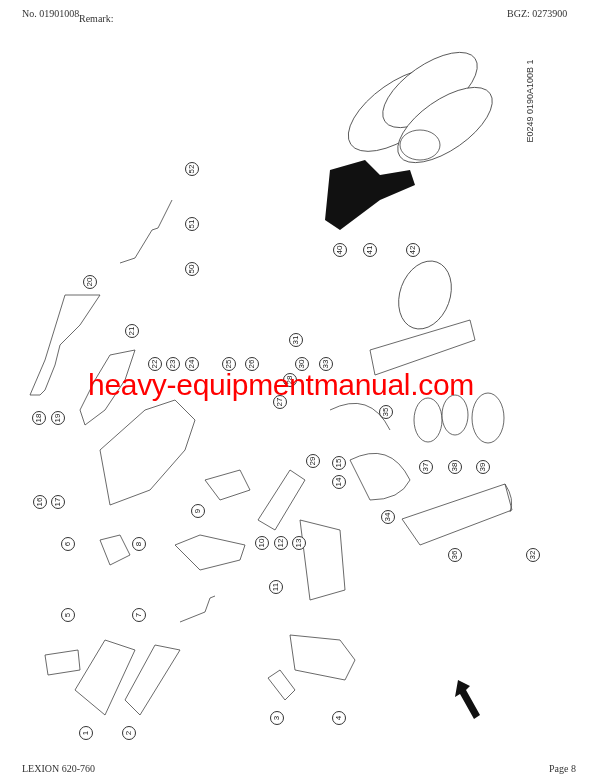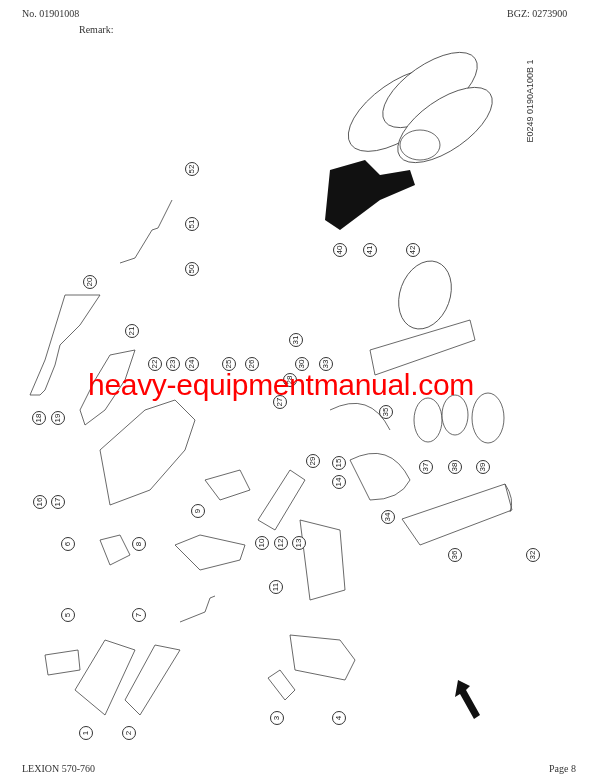--- a/index.html
+++ b/index.html
@@ -8,21 +8,21 @@
   .callout{position:absolute;width:14px;height:14px;border:1px solid #333;border-radius:50%;box-sizing:border-box;
     font-size:8px;line-height:12px;text-align:center;color:#222;background:#fff;transform:rotate(-90deg);}
   .watermark{position:absolute;left:88px;top:368px;font-size:30px;color:#ff0000;white-space:nowrap;letter-spacing:-0.3px;}
   .vlabel{position:absolute;left:480px;top:96px;font-size:9px;color:#333;transform:rotate(-90deg);transform-origin:center;white-space:nowrap;width:100px;text-align:center;}
   svg.draw{position:absolute;left:0;top:0;}
 </style>
 </head>
 <body>
 
 <div class="hdr" style="left:22px;top:8px;">No. 01901008</div>
-<div class="hdr" style="left:79px;top:24px;">Remark:</div>
+<div class="hdr" style="left:79px;top:13px;">Remark:</div>
 <div class="hdr" style="left:507px;top:8px;">BGZ: 0273900</div>
 
 <div class="vlabel">E0249 0190A100B 1</div>
 
 <svg class="draw" width="600" height="776">
   <g fill="none" stroke="#444" stroke-width="0.8">
 
     <ellipse cx="400" cy="110" rx="60" ry="28" transform="rotate(-35 400 110)" fill="#fff"></ellipse>
     <ellipse cx="430" cy="90" rx="55" ry="25" transform="rotate(-35 430 90)" fill="#fff"></ellipse>
     <ellipse cx="445" cy="125" rx="55" ry="25" transform="rotate(-35 445 125)" fill="#fff"></ellipse>
@@ -119,14 +119,14 @@
     <div class="callout" style="left: 333px; top: 243px;">40</div>
     <div class="callout" style="left: 363px; top: 243px;">41</div>
     <div class="callout" style="left: 406px; top: 243px;">42</div>
     <div class="callout" style="left: 185px; top: 262px;">50</div>
     <div class="callout" style="left: 185px; top: 217px;">51</div>
     <div class="callout" style="left: 185px; top: 162px;">52</div>
   </div>
 
 <div class="watermark">heavy-equipmentmanual.com</div>
 
-<div class="hdr" style="left:22px;top:763px;">LEXION 570-760</div>
+<div class="hdr" style="left:22px;top:763px;">LEXION 620-760</div>
 <div class="hdr" style="left:549px;top:763px;">Page 8</div>
 
 </body></html>

